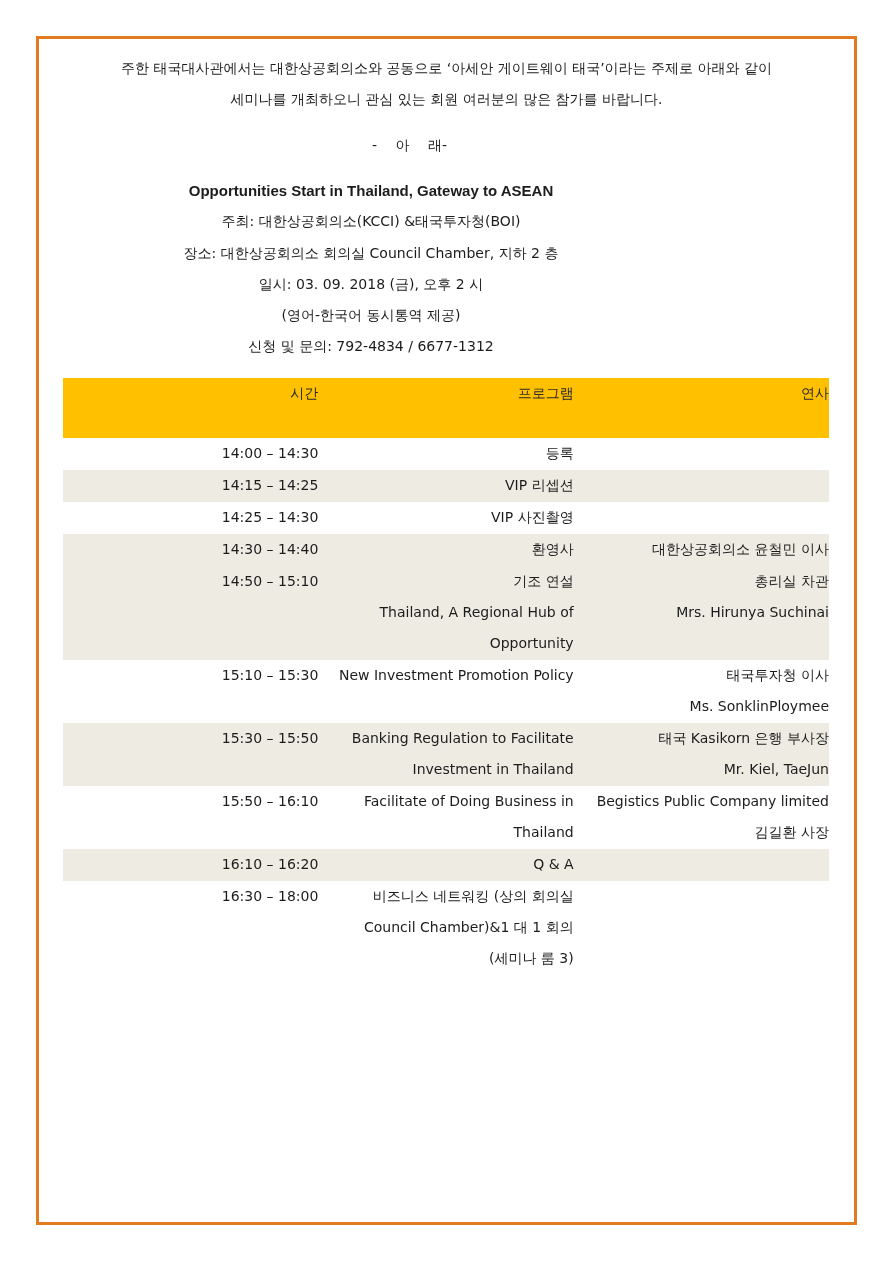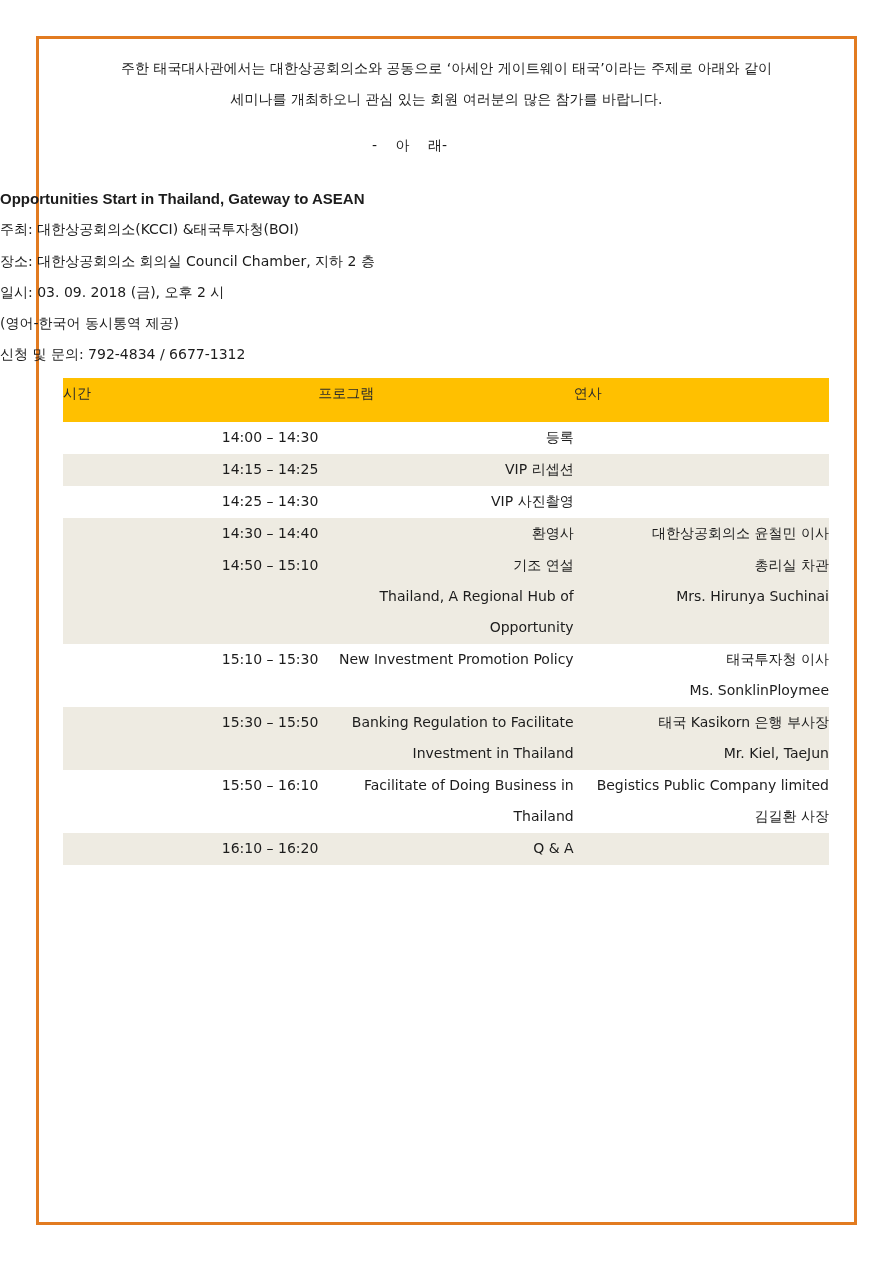--- a/index.html
+++ b/index.html
@@ -45,23 +45,23 @@
       text-align: center;
       font-size: 14px;
       line-height: 31px;
       word-spacing: 14px;
     }
     .details {
       position: absolute;
       left: 0;
       width: 742px;
       top: 175px;
+      text-align: center;
       font-size: 14px;
       line-height: 31.3px;
-      margin-top: 8px;
     }
     .details .line {
       display: block;
       white-space: nowrap;
     }
     .details .title {
       font-family: "Liberation Sans", "DejaVu Sans", sans-serif;
       font-weight: bold;
       font-size: 15px;
     }
@@ -73,26 +73,26 @@
       border-collapse: collapse;
       table-layout: fixed;
       font-size: 14px;
     }
     table.schedule col {
       width: 255.33px;
     }
     table.schedule th {
       background: #FFC000;
       font-weight: normal;
-      height: 44px;
+      height: 60px;
       vertical-align: top;
       padding: 0;
       line-height: 31px;
       color: #2a2a2a;
-      text-align: left;
+      text-align: right;
     }
     table.schedule td {
       vertical-align: top;
       text-align: right;
       padding: 0 0 1px 0;
       line-height: 31px;
       white-space: normal;
     }
     table.schedule td .cell-line {
       display: block;
@@ -240,14 +240,25 @@
     <tr class="shaded">
       <td>
           <span class="cell-line">16:10 – 16:20</span>
         </td>
       <td>
           <span class="cell-line">Q &amp; A</span>
         </td>
       <td></td>
     </tr>
 
+    <tr>
+      <td>
+          <span class="cell-line">16:30 – 18:00</span>
+        </td>
+      <td>
+        <span class="cell-line">비즈니스 네트워킹 (상의 회의실</span>
+        <span class="cell-line">Council Chamber)&amp;1 대 1 회의</span>
+        <span class="cell-line">(세미나 룸 3)</span>
+      </td>
+      <td></td>
+    </tr>
   </tbody>
 </table>
 
 </body></html>

